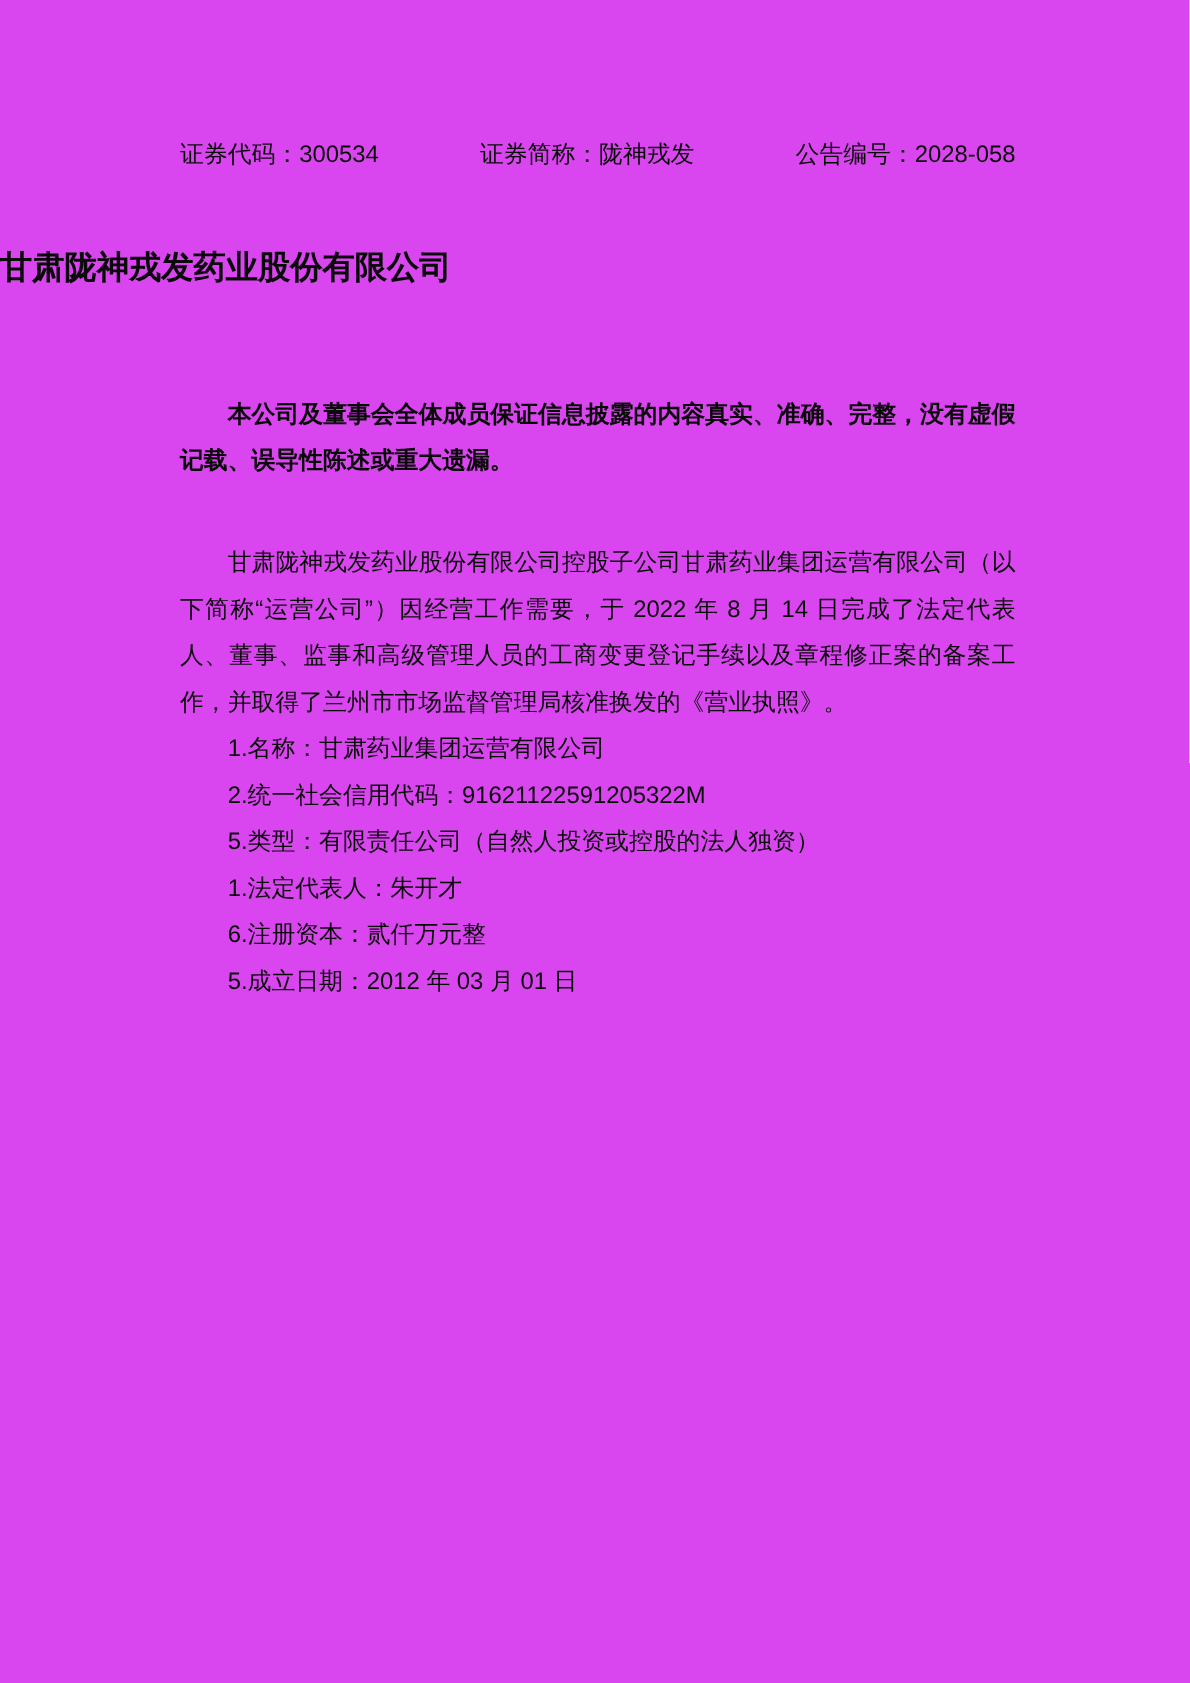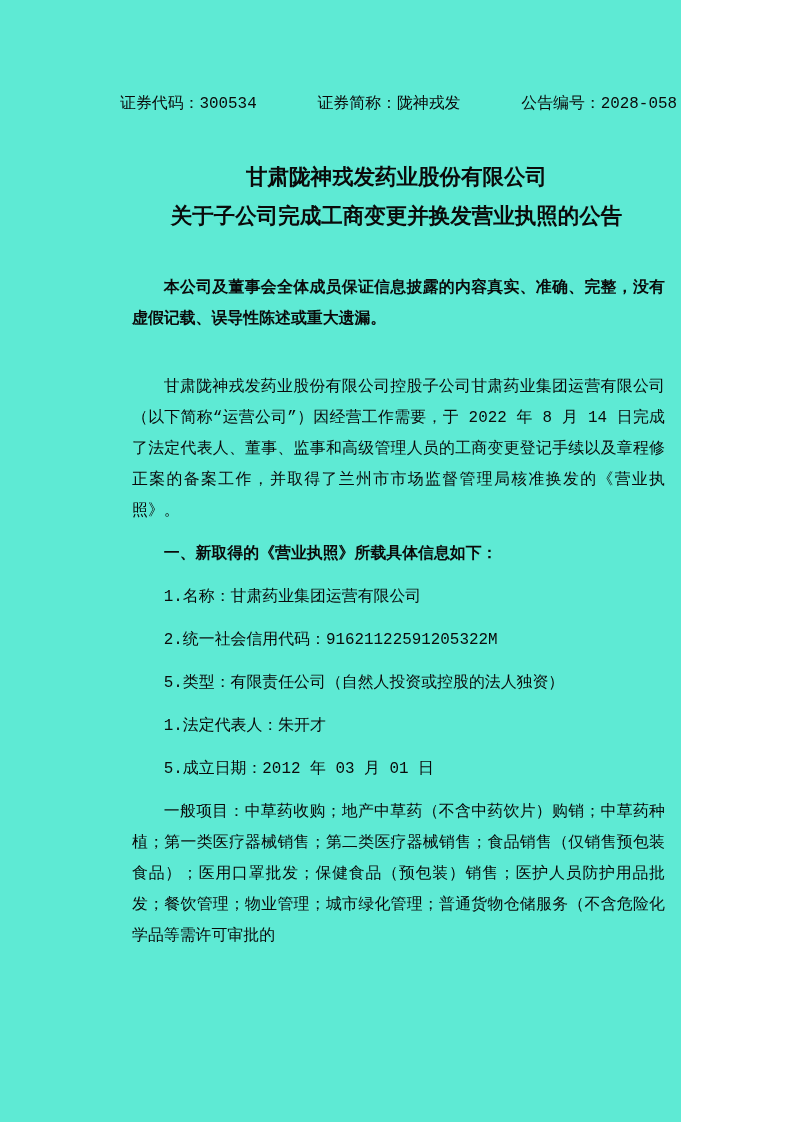--- a/index.html
+++ b/index.html
@@ -2,62 +2,62 @@
 <html><head>
 <meta charset="utf-8">
 <style>
   html, body {
     margin: 0;
     padding: 0;
     background: #ffffff;
   }
   .page {
     position: relative;
-    width: 681px;
+    width: 793px;
     height: 1122px;
-    background: #5eead4;
+    background: #d946ef;
     overflow: hidden;
-    font-family: Liberation Mono, monospace;
+    font-family: Liberation Sans, sans-serif;
     color: #0a0a0a;
   }
   .doc-header {
     position: absolute;
     top: 94px;
     left: 120px;
     width: 557px;
     display: flex;
     justify-content: space-between;
     font-size: 15.9px;
     line-height: 20px;
     white-space: nowrap;
   }
   .title-block {
     position: absolute;
     top: 159px;
     left: 0;
     width: 793px;
-    text-align: center;
+    text-align: left;
   }
   .title-block h1, .title-block h2 {
     margin: 0;
     font-size: 21.5px;
     font-weight: bold;
     line-height: 39px;
   }
   .body-text {
     position: absolute;
     top: 261px;
     left: 120px;
     width: 557px;
     font-size: 15.9px;
     line-height: 31px;
     text-align: justify;
   }
   .body-text p {
-    margin: 12px;
+    margin: 0;
     text-indent: 2em;
   }
   .disclaimer {
     font-weight: bold;
     margin-bottom: 37px !important;
   }
   .section-heading {
     font-weight: bold;
   }
 </style>
@@ -67,28 +67,26 @@
 <div class="page">
 
   <div class="doc-header">
     <span>证券代码：300534</span>
     <span>证券简称：陇神戎发</span>
     <span>公告编号：2028-058</span>
   </div>
 
   <div class="title-block">
     <h1>甘肃陇神戎发药业股份有限公司</h1>
-    <h2>关于子公司完成工商变更并换发营业执照的公告</h2>
   </div>
 
   <div class="body-text">
     <p class="disclaimer">本公司及董事会全体成员保证信息披露的内容真实、准确、完整，没有虚假记载、误导性陈述或重大遗漏。</p>
     <p>甘肃陇神戎发药业股份有限公司控股子公司甘肃药业集团运营有限公司（以下简称“运营公司”）因经营工作需要，于 2022 年 8 月 14 日完成了法定代表人、董事、监事和高级管理人员的工商变更登记手续以及章程修正案的备案工作，并取得了兰州市市场监督管理局核准换发的《营业执照》。</p>
-    <p class="section-heading">一、新取得的《营业执照》所载具体信息如下：</p>
     <p>1.名称：甘肃药业集团运营有限公司</p>
     <p>2.统一社会信用代码：91621122591205322M</p>
     <p>5.类型：有限责任公司（自然人投资或控股的法人独资）</p>
     <p>1.法定代表人：朱开才</p>
+    <p>6.注册资本：贰仟万元整</p>
     <p>5.成立日期：2012 年 03 月 01 日</p>
-    <p>一般项目：中草药收购；地产中草药（不含中药饮片）购销；中草药种植；第一类医疗器械销售；第二类医疗器械销售；食品销售（仅销售预包装食品）；医用口罩批发；保健食品（预包装）销售；医护人员防护用品批发；餐饮管理；物业管理；城市绿化管理；普通货物仓储服务（不含危险化学品等需许可审批的</p>
   </div>
 
 </div>
 
 </body></html>

